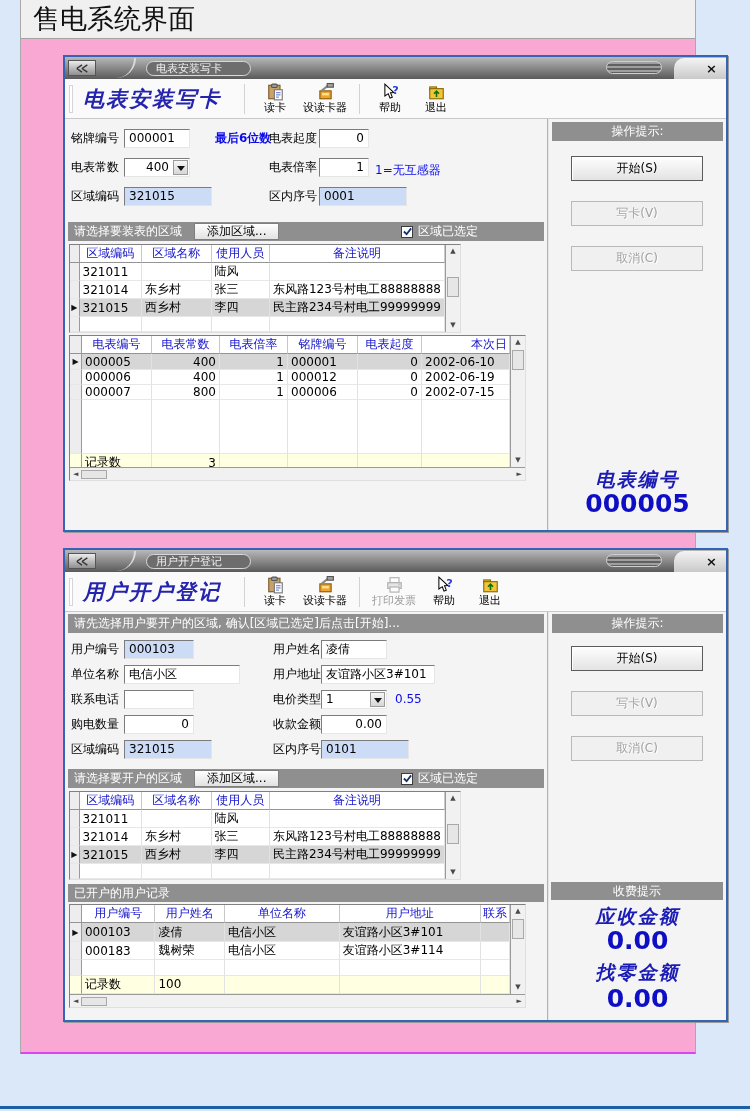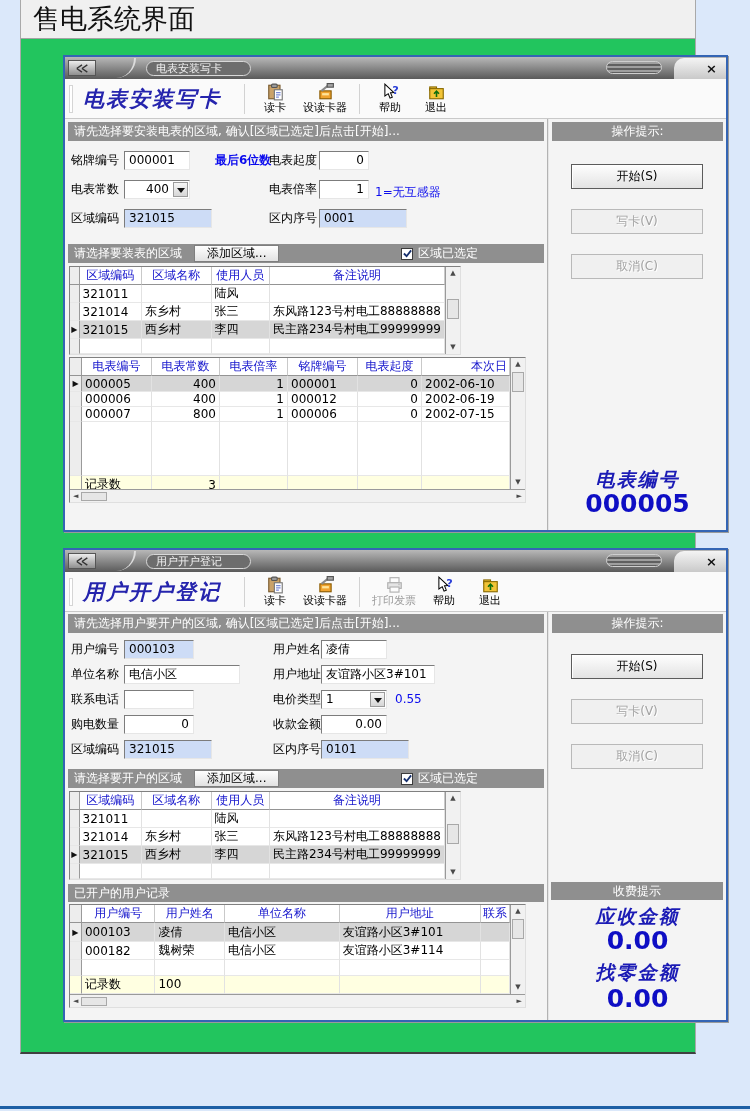--- a/index.html
+++ b/index.html
@@ -1,21 +1,21 @@
 <!DOCTYPE html>
 <html><head>
 <meta charset="utf-8">
 <style>
   * { margin:0; padding:0; box-sizing:border-box; }
   html,body { width:750px; }
   body { font-family:"DejaVu Sans", sans-serif; background:#dbe8fa; position:relative; height:1111px; overflow:hidden; }
 
   .card { position:absolute; left:20px; top:0; width:676px; height:1054px;
-          background:#22c55e; border-left:1px solid #a9a9a9; border-right:1px solid #a9a9a9;
-          border-bottom:2px solid #404040; }
+          background:#f9a8d4; border-left:1px solid #a9a9a9; border-right:1px solid #a9a9a9;
+          border-bottom:2px solid #d946ef; }
   .page-header { height:39px; background:#f0f0f0; border-bottom:1px solid #a3a3a3;
                  font-size:27px; color:#111; line-height:38px; padding-left:12px; }
   .bottom-line { position:absolute; left:0; right:0; bottom:2px; height:3px; background:#1d5fa5; }
 
   
   .win { position:absolute; left:42px; width:665px; border:2px solid #3465b4; background:#f4f4f4;
          box-shadow:1px 1px 0 #9a9a9a; }
   .tbar { height:22px; background:linear-gradient(#b8b8b8,#5a5a5a); display:flex; align-items:center; position:relative; }
   .tlogo { width:28px; height:16px; margin-left:3px; background:linear-gradient(#ececec,#8f8f8f);
            border:1px solid #555; display:flex; align-items:center; justify-content:center; }
@@ -89,21 +89,21 @@
   .vscroll .sarr.top { top:3px; } .vscroll .sarr.bot { bottom:3px; }
   .vthumb { position:absolute; left:1px; right:1px; height:20px; background:#e6e6e6; border:1px solid #a8a8a8; }
   .hscroll { height:13px; border-top:1px solid #9a9a9a; background:#f1f1f1; display:flex; align-items:center;
              padding:0 3px; flex:none; }
   .hthumb { width:26px; height:9px; background:#e6e6e6; border:1px solid #a8a8a8; margin-left:3px; }
   .hscroll .rgt { margin-left:auto; }
 
   
   .btn { position:absolute; left:22px; width:132px; height:25px; display:flex; align-items:center; justify-content:center;
          font-size:12px; color:#000; background:linear-gradient(#fefefe,#e3e3e3); border:1px solid #5c5c5c;
-         box-shadow:inset 1px 1px 0 #fff;margin-top:8px; }
+         box-shadow:inset 1px 1px 0 #fff; }
   .btn.disabled { color:#a2a2a2; background:#f0f0f0; border:1px solid #b9b9b9; box-shadow:none; text-shadow:1px 1px 0 #fff; }
   .blue-kai { position:absolute; width:100%; text-align:center; font-family:"DejaVu Serif", serif;
               font-style:italic; font-weight:bold; font-size:19px; color:#1b1bb5; letter-spacing:2px; }
   .blue-num { position:absolute; width:100%; text-align:center; font-weight:bold; font-size:25px; color:#0e0ec4; line-height:1; }
 </style>
 </head>
 <body>
 
 <div class="card">
   <div class="page-header">售电系统界面</div>
@@ -158,23 +158,20 @@
             <rect x="2" y="3.5" width="6" height="3" fill="#f2c437" stroke="#8a6a00"></rect>
             <rect x="2" y="5" width="12" height="9" fill="#f2c437" stroke="#8a6a00"></rect>
             <path d="M8 12.5 L8 7.5 M5.8 9.5 L8 7.3 L10.2 9.5" stroke="#0d6e0d" stroke-width="1.4" fill="none"></path>
           </svg>
         <span>退出</span>
       </div>
     </div>
 
     <div class="main" style="height:411px;">
       <div class="left">
-        <div class="bar">
-          <span>请先选择要安装电表的区域, 确认[区域已选定]后点击[开始]...</span>
-        </div>
 
         <div class="form" style="height:100px;">
           <span class="lbl" style="left:6px;top:10px;">铭牌编号</span>
           <div class="fld" style="left:59px;top:10px;width:66px;">000001</div>
           <span class="hint" style="left:150px;top:10px;font-weight:bold;">最后6位数</span>
           <span class="lbl" style="left:204px;top:10px;">电表起度</span>
           <div class="fld num" style="left:254px;top:10px;width:50px;">0</div>
 
           <span class="lbl" style="left:6px;top:39px;">电表常数</span>
           <div class="fld combo num" style="left:59px;top:39px;width:66px;">
@@ -560,21 +557,21 @@
               <tr class="selrow">
                 <td class="selc">▶</td>
                 <td>000103</td>
                     <td>凌倩</td>
                 <td>电信小区</td>
                     <td>友谊路小区3#101</td>
                 <td></td>
               </tr>
               <tr>
                 <td class="selc"></td>
-                <td>000182</td>
+                <td>000183</td>
                     <td>魏树荣</td>
                 <td>电信小区</td>
                     <td>友谊路小区3#114</td>
                 <td></td>
               </tr>
               <tr style="height:12px;">
                 <td class="selc"></td>
                     <td></td>
                     <td></td>
                     <td></td>

